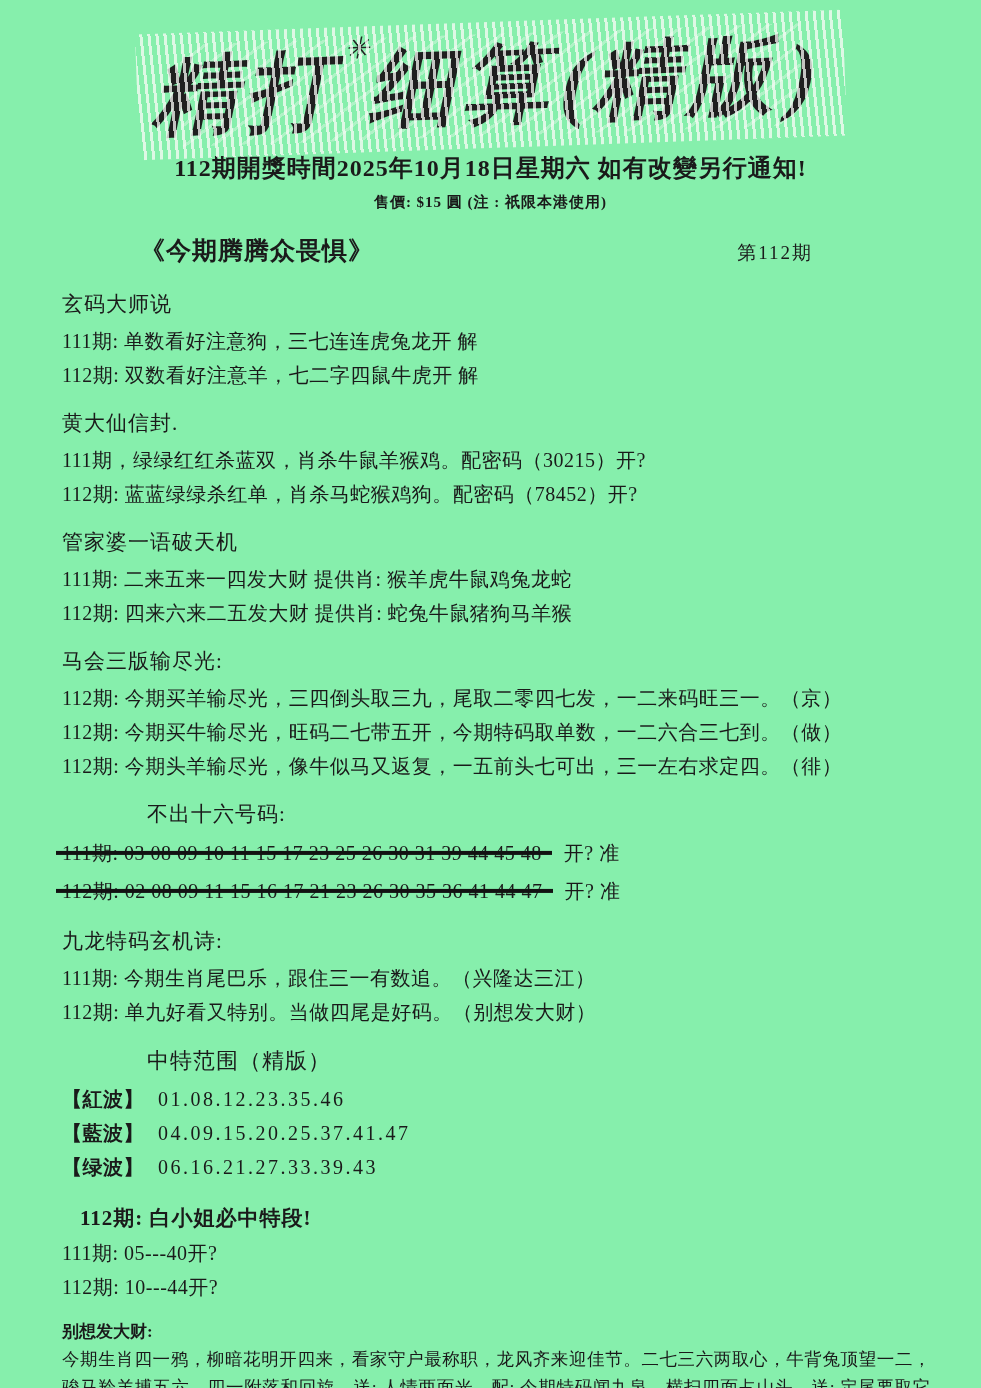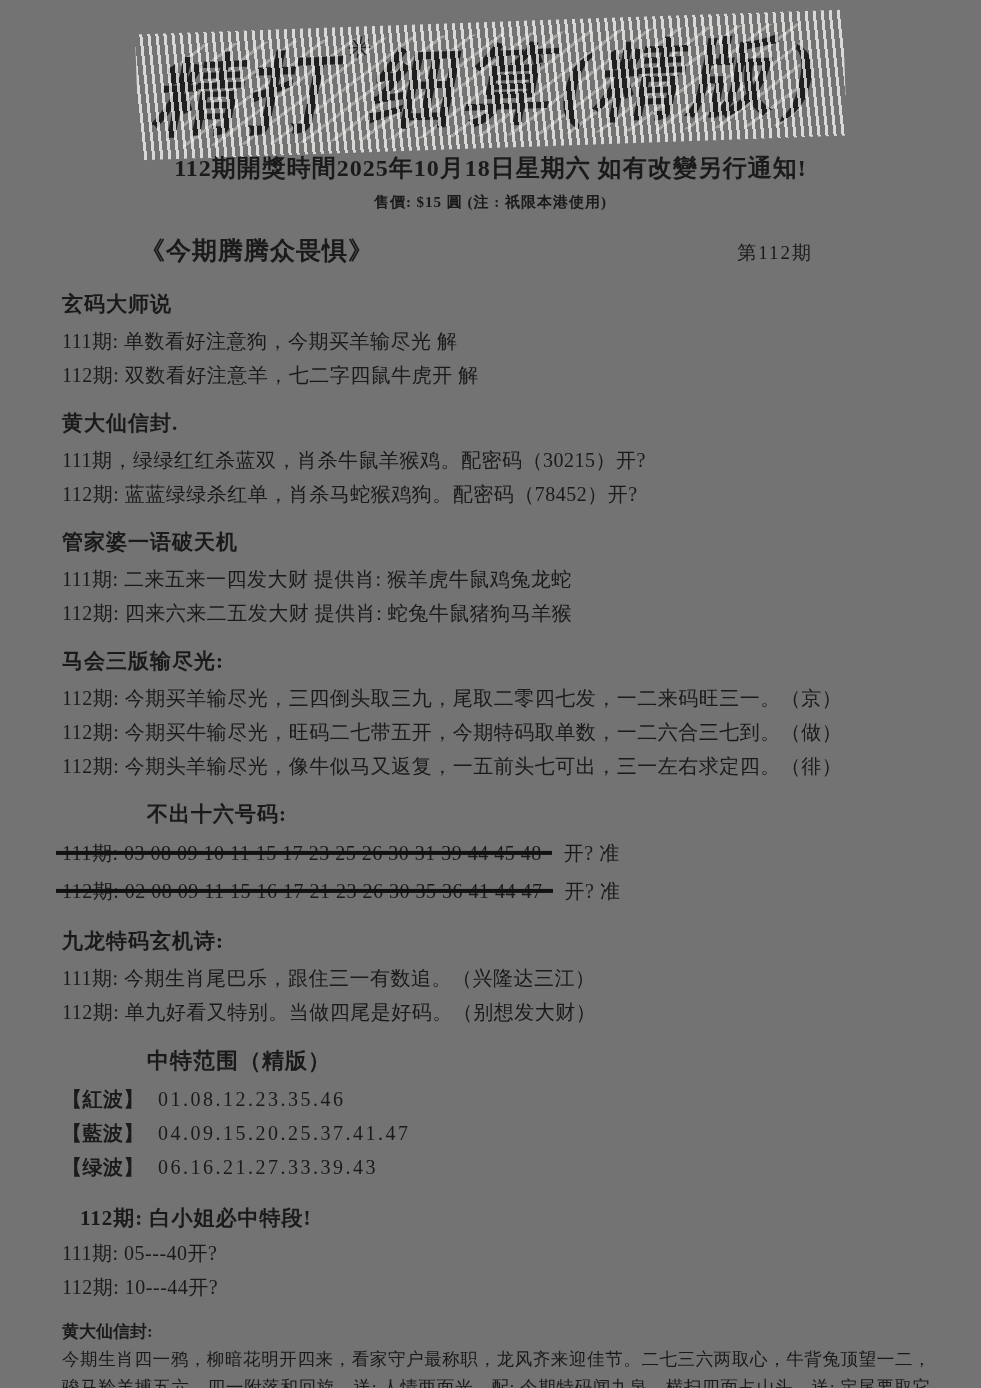--- a/index.html
+++ b/index.html
@@ -1,18 +1,18 @@
 <!DOCTYPE html>
 <html><head>
 <meta charset="utf-8">
 <style>
   html,body { margin:0; padding:0; background:#d9d9d9; }
   .page {
     width:981px; height:1388px; margin:0 auto; position:relative;
-    background:#737373; color:#1a1a1a; overflow:hidden;
+    background:#86efac; color:#1a1a1a; overflow:hidden;
     font-family:"Liberation Serif","DejaVu Serif",serif;
   }
   
   .title-art {
     position:relative; margin:26px auto 0; width:700px; height:118px;
     text-align:center; transform:rotate(-2deg); white-space:nowrap;
   }
   .title-art .big {
     display:inline-block; font-size:86px; line-height:110px; font-weight:bold;
     transform:skewX(-14deg); letter-spacing:8px; color:#1f1f1f;
@@ -39,21 +39,21 @@
   }
   .price-line { text-align:center; font-size:15px; font-weight:bold; margin-top:9px; letter-spacing:1px; }
   .doc-head {
     display:flex; justify-content:space-between; align-items:baseline;
     margin:22px 168px 0 140px;
   }
   .doc-title { font-size:25px; font-weight:bold; letter-spacing:1px; }
   .issue-no  { font-size:19px; letter-spacing:2px; }
   
   .body { padding:6px 50px 0 62px; }
-  .sec-heading { font-size:21px; font-weight:bold; margin:17px 0 6px; letter-spacing:1px; }
+  .sec-heading { font-size:21px; font-weight:normal; margin:17px 0 6px; letter-spacing:1px; }
   .line { font-size:20px; line-height:34px; letter-spacing:.5px; white-space:nowrap; }
   .indent1 { margin-left:85px; }
   
   .strike-row { line-height:38px; }
   .strike { position:relative; display:inline-block; }
   .strike::after {
     content:""; position:absolute; left:-6px; right:-10px; top:50%; height:4px;
     background:#121212; transform:translateY(-52%);
   }
   .strike-result { margin-left:22px; }
@@ -79,21 +79,21 @@
   <div class="price-line">售價: $15 圓 (注 : 祇限本港使用)</div>
 
   <div class="doc-head">
     <span class="doc-title">《今期腾腾众畏惧》</span>
     <span class="issue-no">第112期</span>
   </div>
 
   <div class="body">
 
     <div class="sec-heading">玄码大师说</div>
-    <div class="line">111期: 单数看好注意狗，今期买羊输尽光 解</div>
+    <div class="line">111期: 单数看好注意狗，三七连连虎兔龙开 解</div>
     <div class="line">112期: 双数看好注意羊，七二字四鼠牛虎开 解</div>
 
     <div class="sec-heading">黄大仙信封.</div>
     <div class="line">111期，绿绿红红杀蓝双，肖杀牛鼠羊猴鸡。配密码（30215）开?</div>
     <div class="line">112期: 蓝蓝绿绿杀红单，肖杀马蛇猴鸡狗。配密码（78452）开?</div>
 
     <div class="sec-heading">管家婆一语破天机</div>
     <div class="line">111期: 二来五来一四发大财 提供肖: 猴羊虎牛鼠鸡兔龙蛇</div>
     <div class="line">112期: 四来六来二五发大财 提供肖: 蛇兔牛鼠猪狗马羊猴</div>
 
@@ -122,18 +122,18 @@
       <span class="wave-label">【藍波】</span><span class="wave-nums">04.09.15.20.25.37.41.47</span>
     </div>
     <div class="line">
       <span class="wave-label">【绿波】</span><span class="wave-nums">06.16.21.27.33.39.43</span>
     </div>
 
     <div class="bxj-heading">112期: 白小姐必中特段!</div>
     <div class="line">111期: 05---40开?</div>
     <div class="line">112期: 10---44开?</div>
 
-    <div class="pj-heading">黄大仙信封:</div>
+    <div class="pj-heading">别想发大财:</div>
     <div class="pj-body">今期生肖四一鸦，柳暗花明开四来，看家守户最称职，龙风齐来迎佳节。二七三六两取心，牛背兔顶望一二，骏马羚羊搏五六，四一附落和回旋。送: 人情两面光。配: 今期特码闻九泉，横扫四面占山头。送: 定尾要取它二。今期腾腾众畏惧，九洋一四拿二码。送: 死不悔改一惯盗。</div>
 
   </div>
 
 </div>
 
 </body></html>

